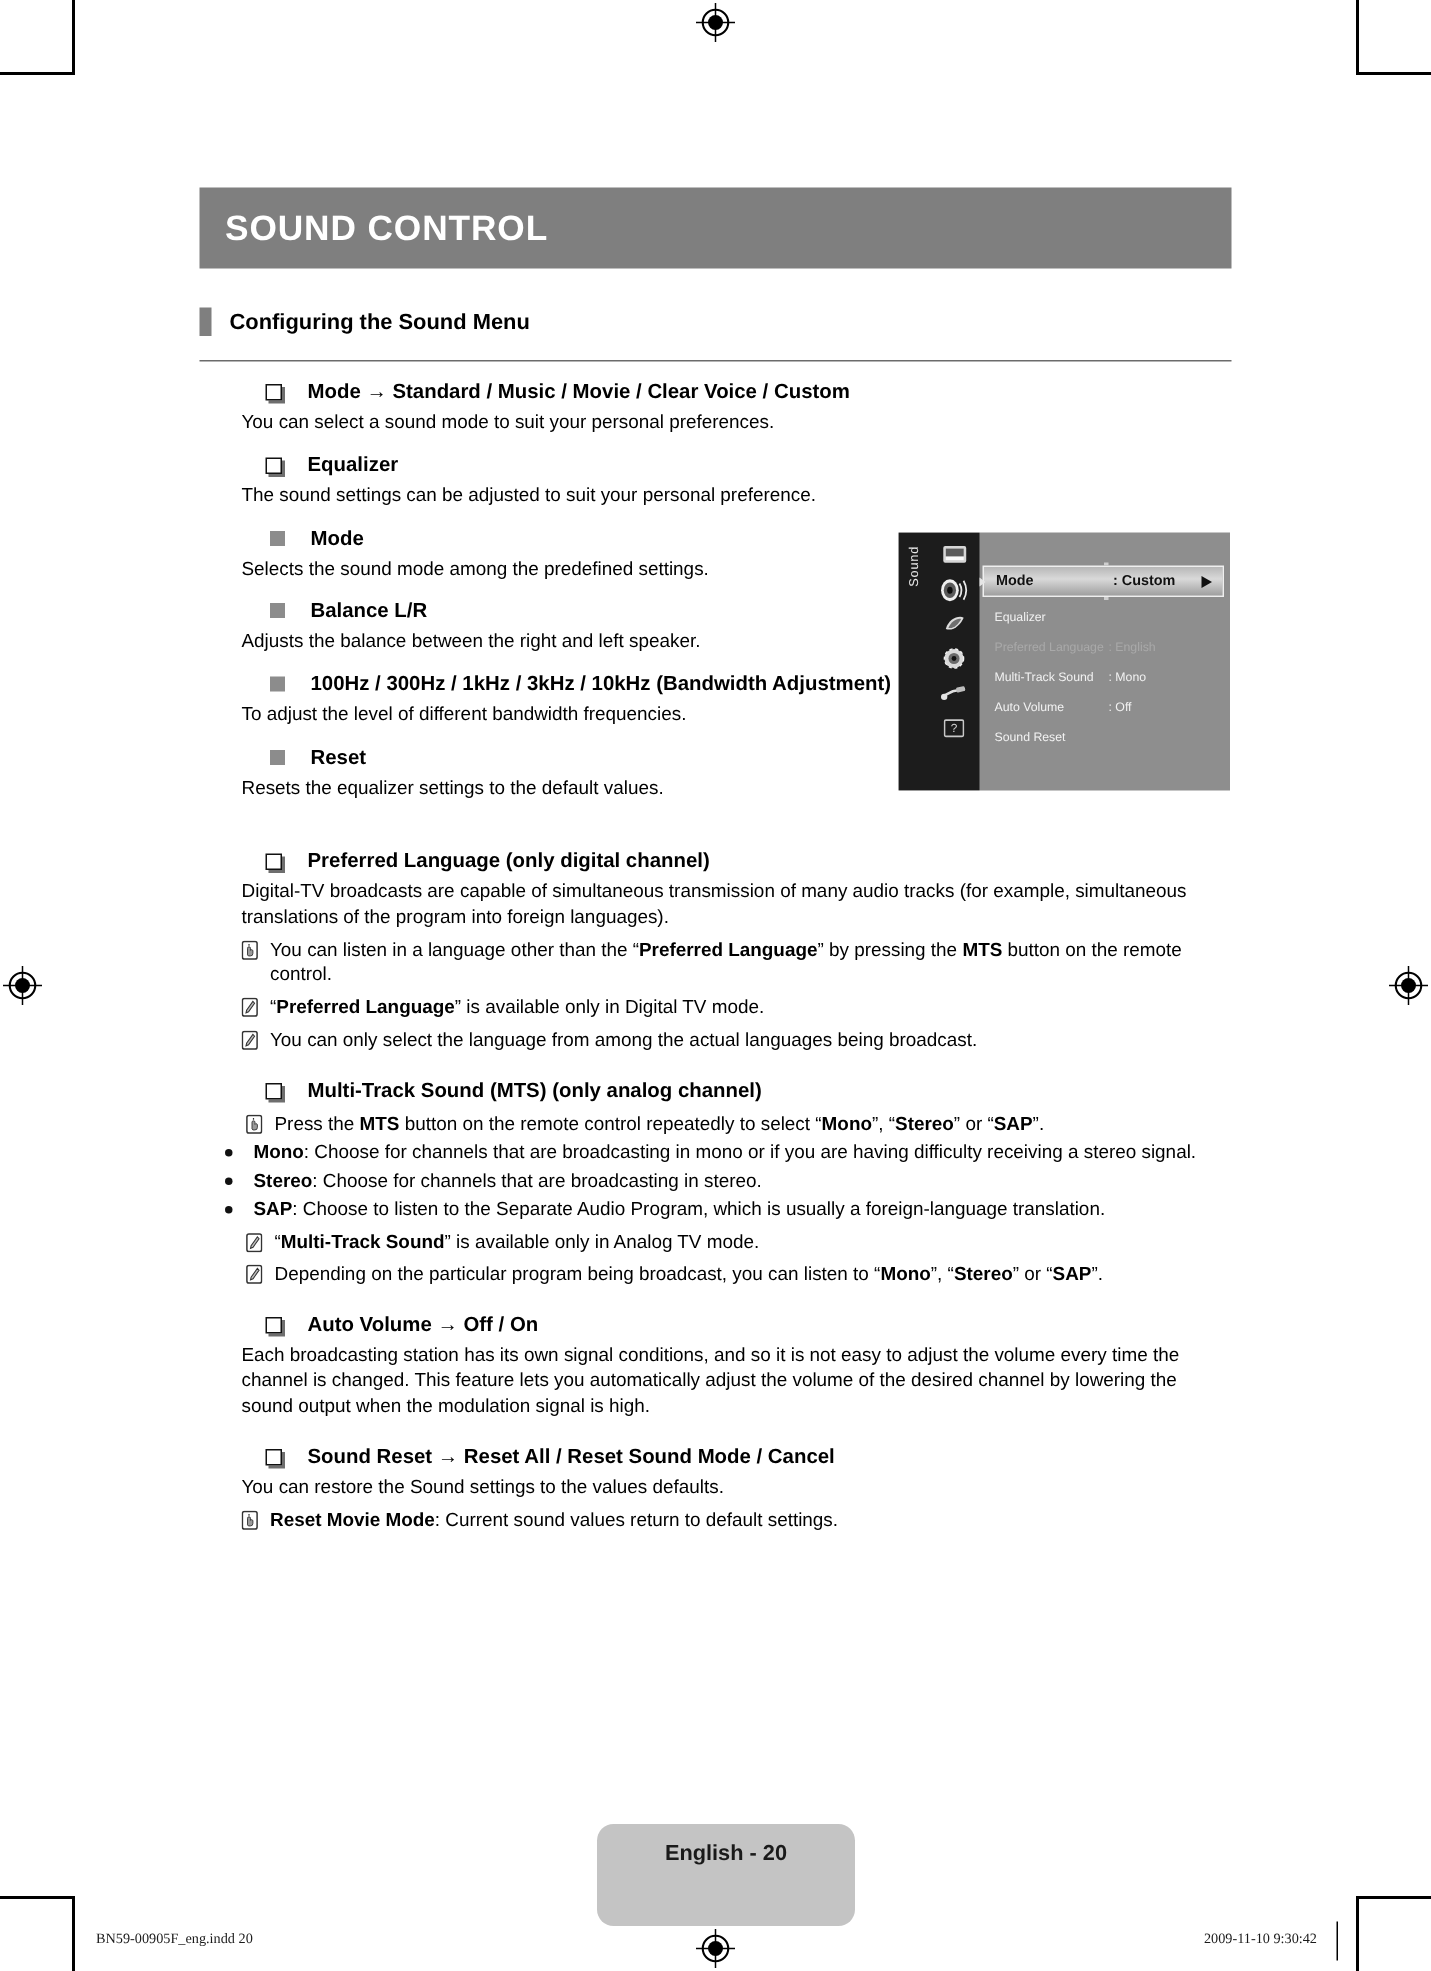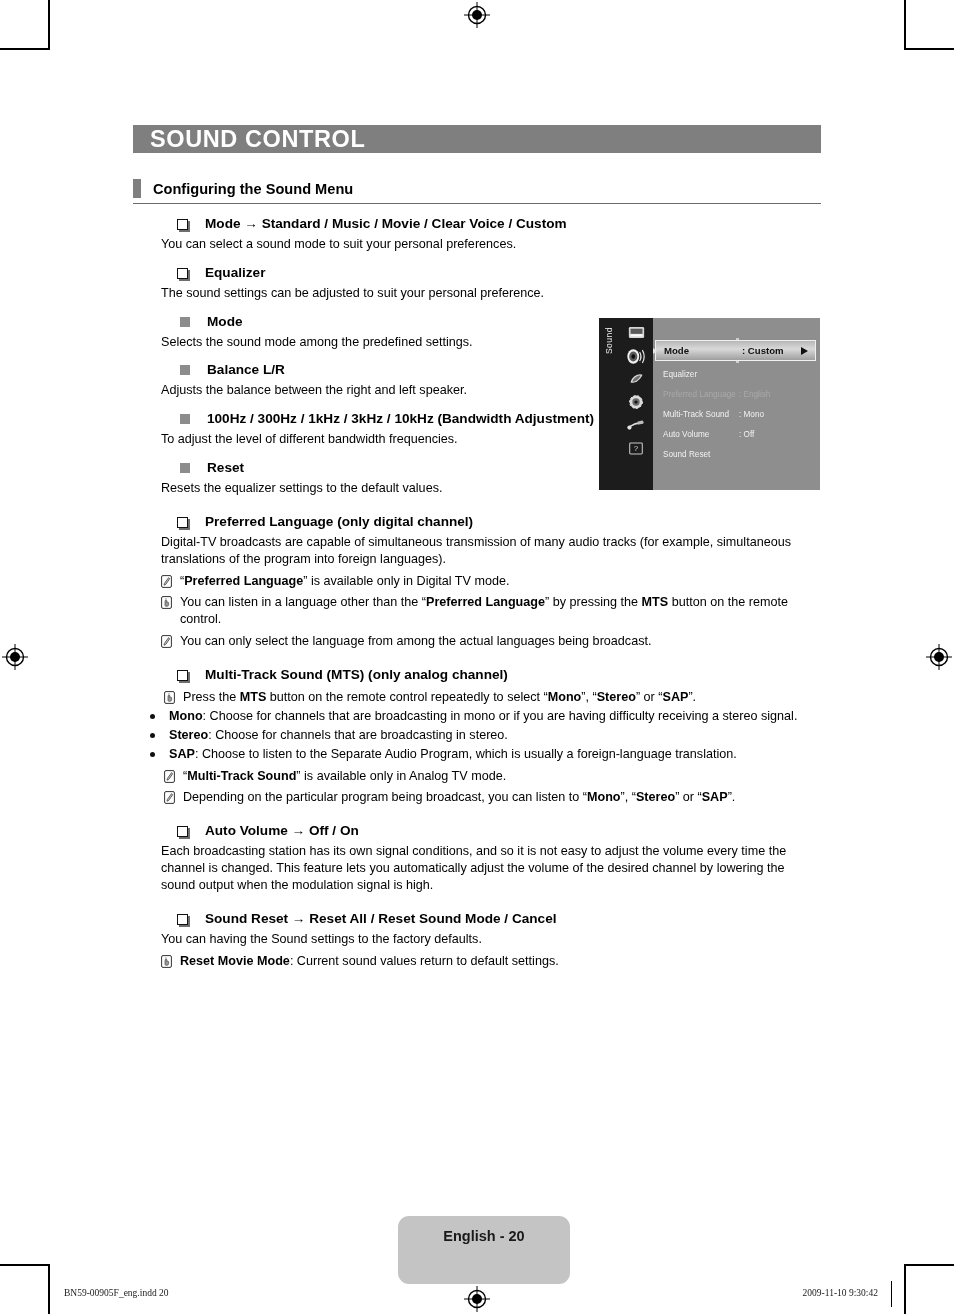--- a/index.html
+++ b/index.html
@@ -28,40 +28,40 @@
   .page {
     position: absolute;
     left: 133px;
     top: 125px;
     width: 688px;
   }
 
   
   .title-bar {
     background: #7f7f7f;
-    height: 28px;
+    height: 54px;
     display: flex;
     align-items: center;
     padding-left: 17px;
     margin-bottom: 26px;
     text-align: center;
   }
   .title-bar .title-text {
     color: #ffffff;
     font-size: 23.5px;
     font-weight: bold;
     letter-spacing: 0.6px;
   }
 
   
   .section-head {
     display: flex;
     align-items: center;
     border-bottom: 1.5px solid #6b6b6b;
-    padding-bottom: 5px;
+    padding-bottom: 16px;
   }
   .sec-marker {
     width: 8px;
     height: 19px;
     background: #7f7f7f;
     margin-right: 12px;
     flex: none;
   }
   .section-head .sec-text {
     font-size: 14.6px;
@@ -463,46 +463,46 @@
     </div>
 
     <div class="item">
       <div class="item-head">
         <span class="bullet-filled"></span>
         <span>Reset</span>
       </div>
       <div class="para">Resets the equalizer settings to the default values.</div>
     </div>
 
-    <div class="item" style="margin-top:16px;">
+    <div class="item" style="margin-top:31px;">
       <div class="item-head">
         <span class="bullet-sq"></span>
         <span>Preferred Language (only digital channel)</span>
       </div>
       <div class="para">Digital-TV broadcasts are capable of simultaneous transmission of many audio tracks (for example, simultaneous translations of the program into foreign languages).</div>
 
       <div class="note">
         <span class="note-ic">
           <svg viewBox="0 0 11 13" width="11" height="13">
             <rect x="0.6" y="0.6" width="9.8" height="11.8" rx="1.4" fill="none" stroke="#333" stroke-width="1"></rect>
-            <path d="M7.6 2.6 L3.4 8.4 L3 10.2 L4.7 9.5 L8.7 3.8 Z" fill="#bdbdbd" stroke="#333" stroke-width="0.7"></path>
-          </svg>
-        </span>
-        <span class="note-txt">“<b>Preferred Language</b>” is available only in Digital TV mode.</span>
-      </div>
-
-      <div class="note">
-        <span class="note-ic">
-          <svg viewBox="0 0 11 13" width="11" height="13">
-            <rect x="0.6" y="0.6" width="9.8" height="11.8" rx="1.4" fill="none" stroke="#333" stroke-width="1"></rect>
             <path d="M4 9.6 L4 5.2 a1 1 0 0 1 2 0 L6 6.6 a0.85 0.85 0 0 1 1.6 0.3 L7.6 8.6 a1.7 1.7 0 0 1 -1.7 1.7 L4.6 10.3 Z" fill="#9a9a9a" stroke="#333" stroke-width="0.6"></path>
             <line x1="5" y1="2.4" x2="5" y2="3.5" stroke="#333" stroke-width="0.8"></line>
           </svg>
         </span>
         <span class="note-txt">You can listen in a language other than the “<b>Preferred Language</b>” by pressing the <b>MTS</b> button on the remote control.</span>
+      </div>
+
+      <div class="note">
+        <span class="note-ic">
+          <svg viewBox="0 0 11 13" width="11" height="13">
+            <rect x="0.6" y="0.6" width="9.8" height="11.8" rx="1.4" fill="none" stroke="#333" stroke-width="1"></rect>
+            <path d="M7.6 2.6 L3.4 8.4 L3 10.2 L4.7 9.5 L8.7 3.8 Z" fill="#bdbdbd" stroke="#333" stroke-width="0.7"></path>
+          </svg>
+        </span>
+        <span class="note-txt">“<b>Preferred Language</b>” is available only in Digital TV mode.</span>
       </div>
 
       <div class="note">
         <span class="note-ic">
           <svg viewBox="0 0 11 13" width="11" height="13">
             <rect x="0.6" y="0.6" width="9.8" height="11.8" rx="1.4" fill="none" stroke="#333" stroke-width="1"></rect>
             <path d="M7.6 2.6 L3.4 8.4 L3 10.2 L4.7 9.5 L8.7 3.8 Z" fill="#bdbdbd" stroke="#333" stroke-width="0.7"></path>
           </svg>
         </span>
         <span class="note-txt">You can only select the language from among the actual languages being broadcast.</span>
@@ -565,21 +565,21 @@
         <span>Auto Volume → Off / On</span>
       </div>
       <div class="para">Each broadcasting station has its own signal conditions, and so it is not easy to adjust the volume every time the channel is changed. This feature lets you automatically adjust the volume of the desired channel by lowering the sound output when the modulation signal is high.</div>
     </div>
 
     <div class="item" style="margin-top:16px;">
       <div class="item-head">
         <span class="bullet-sq"></span>
         <span>Sound Reset → Reset All / Reset Sound Mode / Cancel</span>
       </div>
-      <div class="para">You can having the Sound settings to the factory defaults.</div>
+      <div class="para">You can restore the Sound settings to the values defaults.</div>
       <div class="note">
         <span class="note-ic">
           <svg viewBox="0 0 11 13" width="11" height="13">
             <rect x="0.6" y="0.6" width="9.8" height="11.8" rx="1.4" fill="none" stroke="#333" stroke-width="1"></rect>
             <path d="M4 9.6 L4 5.2 a1 1 0 0 1 2 0 L6 6.6 a0.85 0.85 0 0 1 1.6 0.3 L7.6 8.6 a1.7 1.7 0 0 1 -1.7 1.7 L4.6 10.3 Z" fill="#9a9a9a" stroke="#333" stroke-width="0.6"></path>
             <line x1="5" y1="2.4" x2="5" y2="3.5" stroke="#333" stroke-width="0.8"></line>
           </svg>
         </span>
         <span class="note-txt"><b>Reset Movie Mode</b>: Current sound values return to default settings.</span>
       </div>

